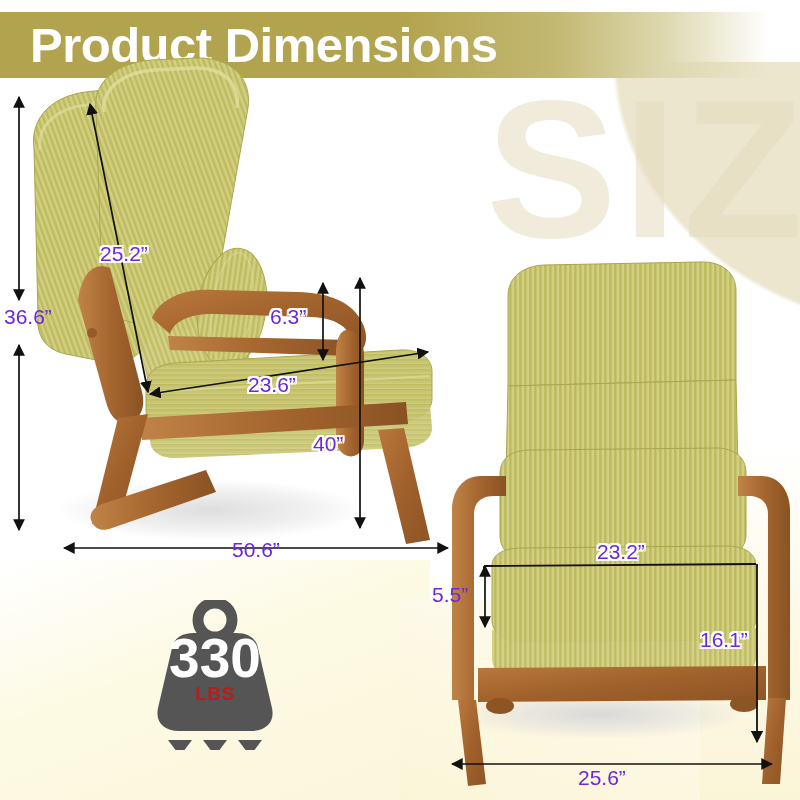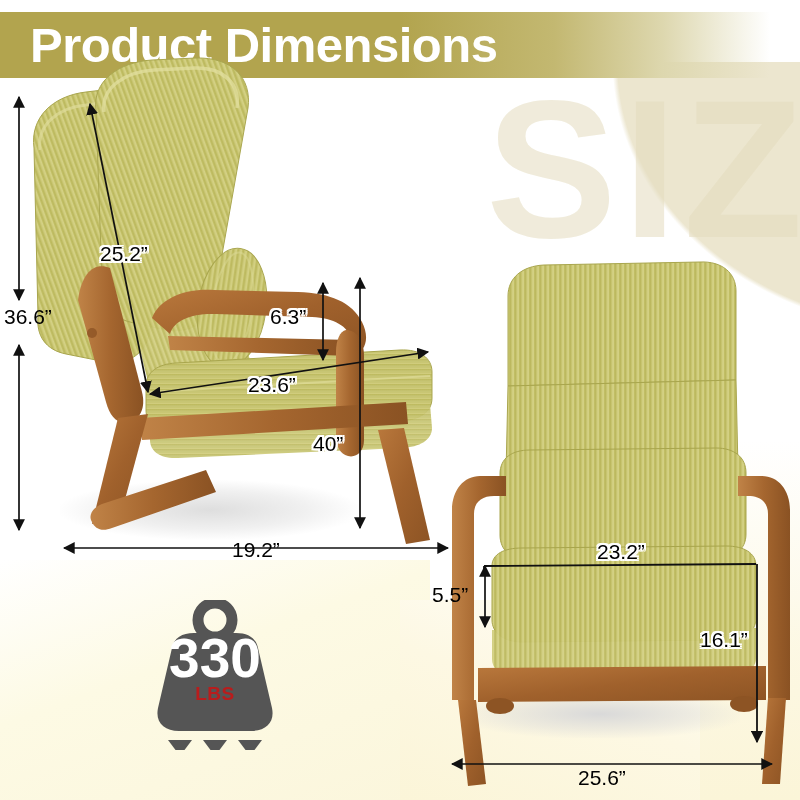--- a/index.html
+++ b/index.html
@@ -49,21 +49,21 @@
     background:linear-gradient(90deg,#b2a44e 0%,#b2a44e 52%,#c3b871 72%,#ddd7ae 86%,rgba(240,236,215,0) 100%);
   }
   .title-text{
     position:absolute;left:30px;top:18px;
     font-size:49px;font-weight:bold;color:#ffffff;letter-spacing:-.5px;
     line-height:54px;white-space:nowrap;
   }
 
   
   .dim{
-    position:absolute;color:#000000;font-size:21px;font-weight:500;white-space:nowrap;
+    position:absolute;color:#6d28d9;font-size:21px;font-weight:500;white-space:nowrap;
     text-shadow:
       -2px -2px 0 #fff, 2px -2px 0 #fff, -2px 2px 0 #fff, 2px 2px 0 #fff,
       -2px 0 0 #fff, 2px 0 0 #fff, 0 -2px 0 #fff, 0 2px 0 #fff;
   }
   .dim.plain{text-shadow:none;}
   svg.overlay{position:absolute;left:0;top:0;width:800px;height:800px;pointer-events:none;}
 
   
   .weight-wrap{position:absolute;left:120px;top:600px;width:260px;height:190px;}
   .wt-num{
@@ -268,21 +268,21 @@
     <g stroke="#111" stroke-width="1.8" fill="none" marker-end="url(#ah)">
       <path d="M757 564 L757 742"></path>
     </g>
   </svg>
 
   <div class="dim plain" style="left:4px;top:305px;">36.6”</div>
   <div class="dim" style="left:100px;top:242px;">25.2”</div>
   <div class="dim" style="left:270px;top:305px;">6.3”</div>
   <div class="dim" style="left:248px;top:373px;">23.6”</div>
   <div class="dim" style="left:313px;top:432px;">40”</div>
-  <div class="dim plain" style="left:232px;top:538px;">19.2”</div>
+  <div class="dim plain" style="left:232px;top:538px;">50.6”</div>
 
   <div class="dim" style="left:597px;top:540px;">23.2”</div>
   <div class="dim plain" style="left:432px;top:583px;">5.5”</div>
   <div class="dim" style="left:700px;top:628px;text-align:right;">16.1”</div>
   <div class="dim plain" style="left:578px;top:766px;">25.6”</div>
 
   <div class="weight-wrap">
     <svg width="260" height="150" viewBox="0 0 260 150" style="position:absolute;left:0;top:0;">
       <path d="M95 36 C95 19, 82 14, 82 4" fill="none"></path>
       <circle cx="95" cy="20" r="17" fill="none" stroke="#555555" stroke-width="11"></circle>

